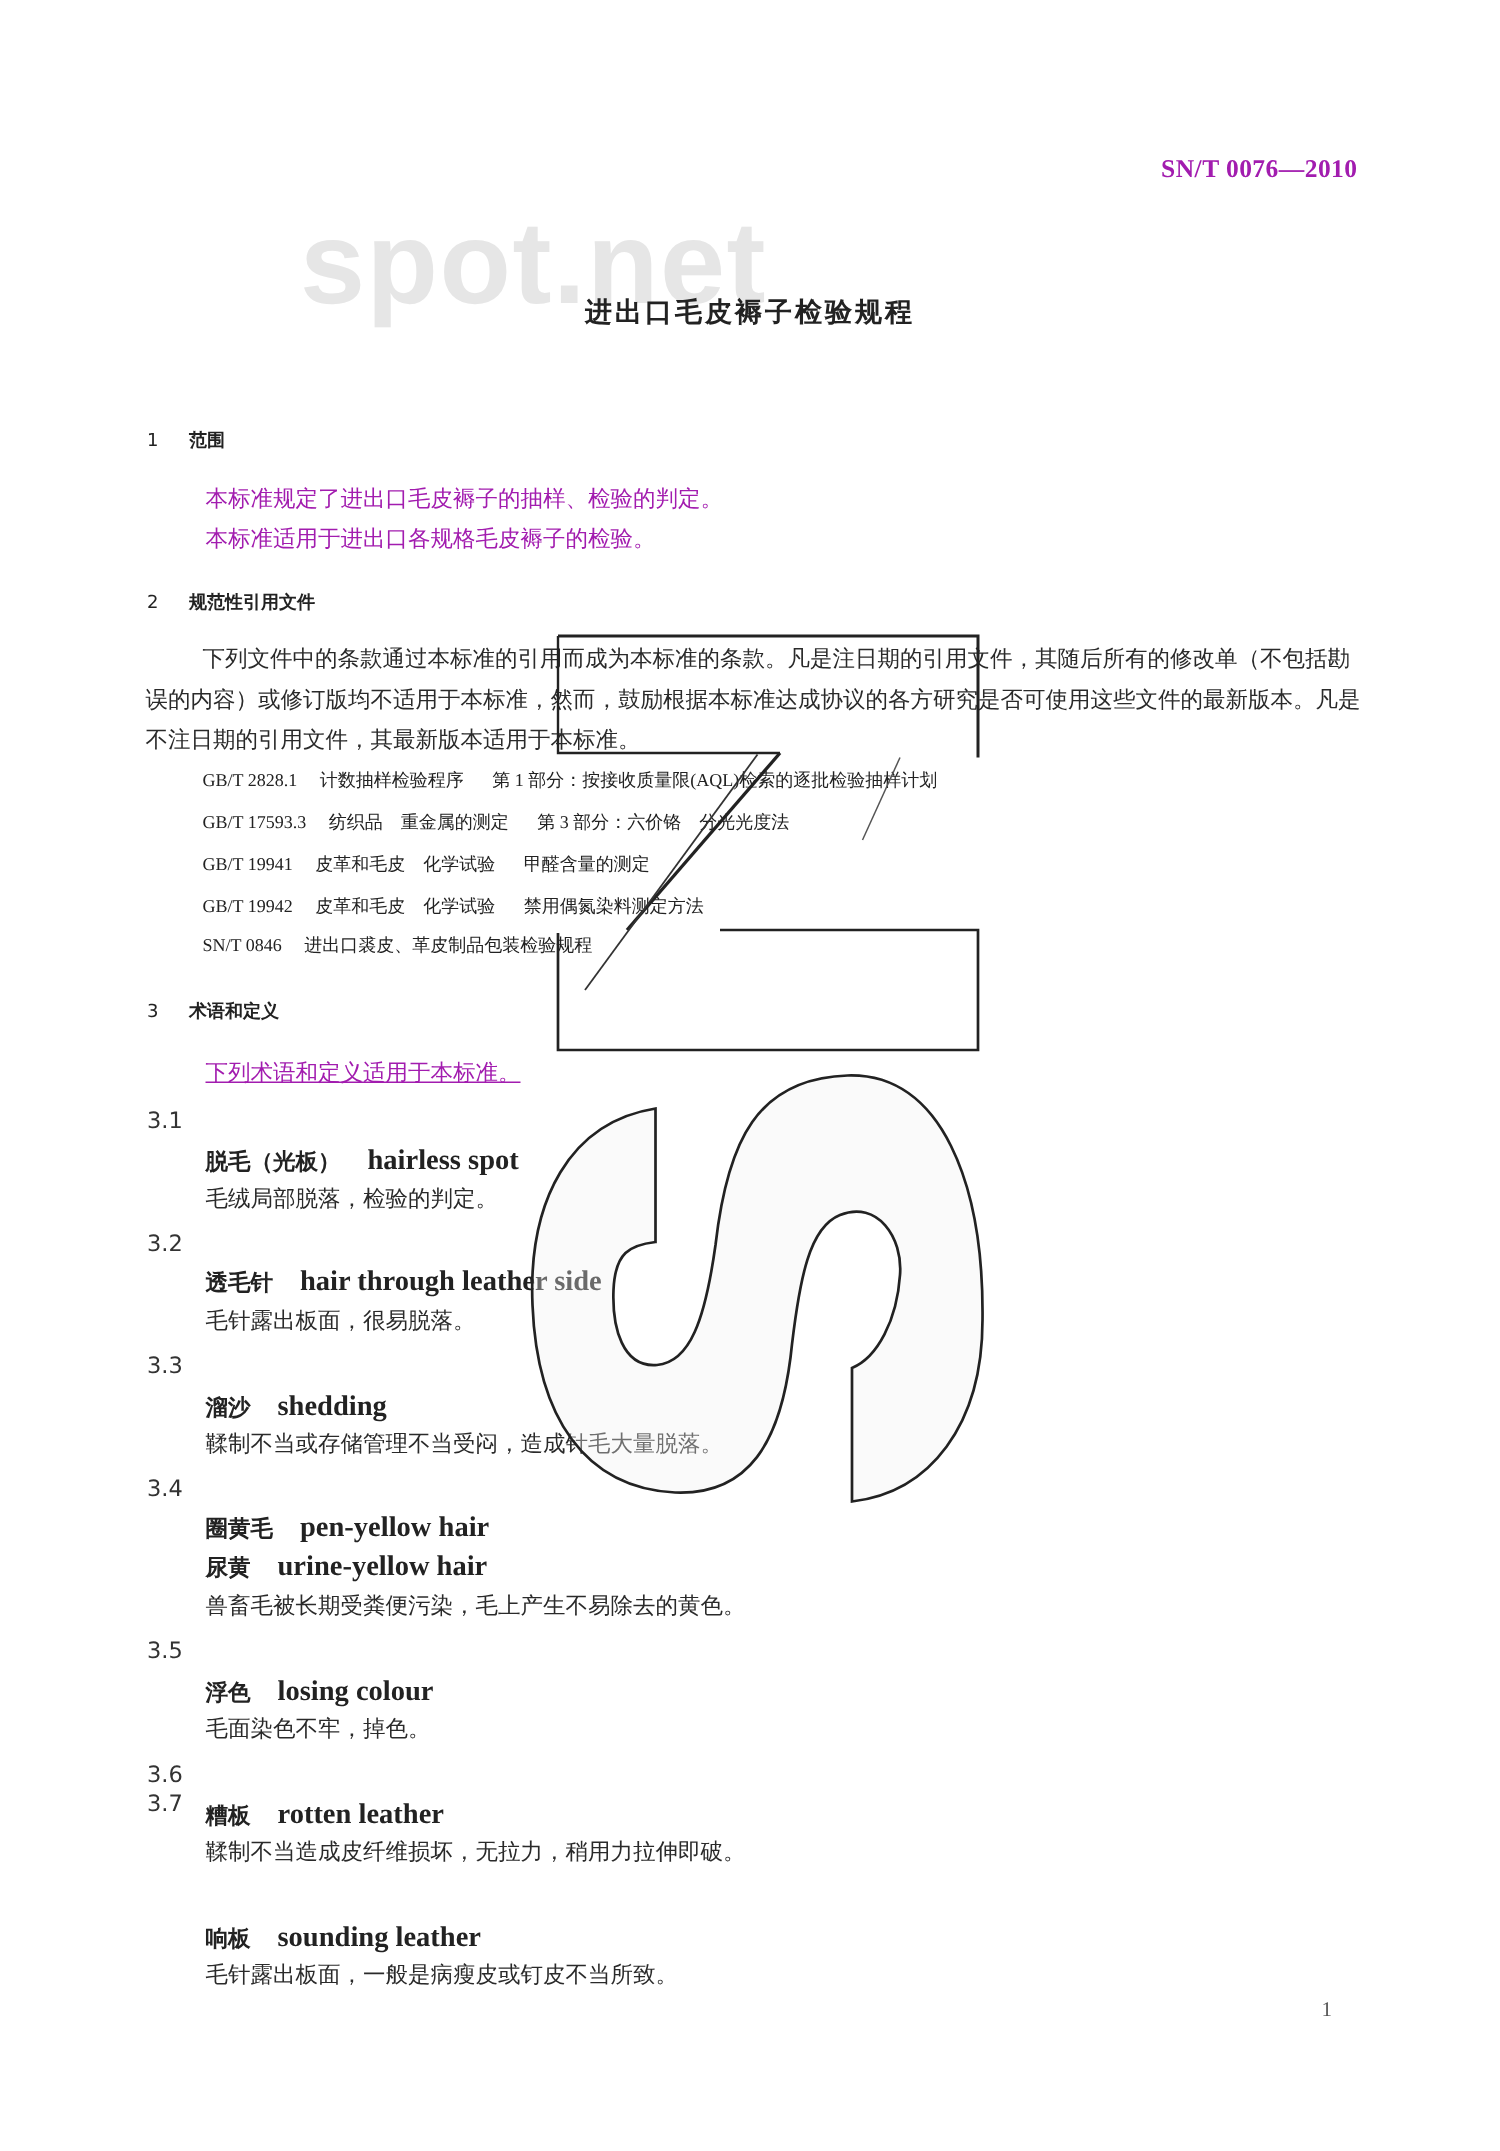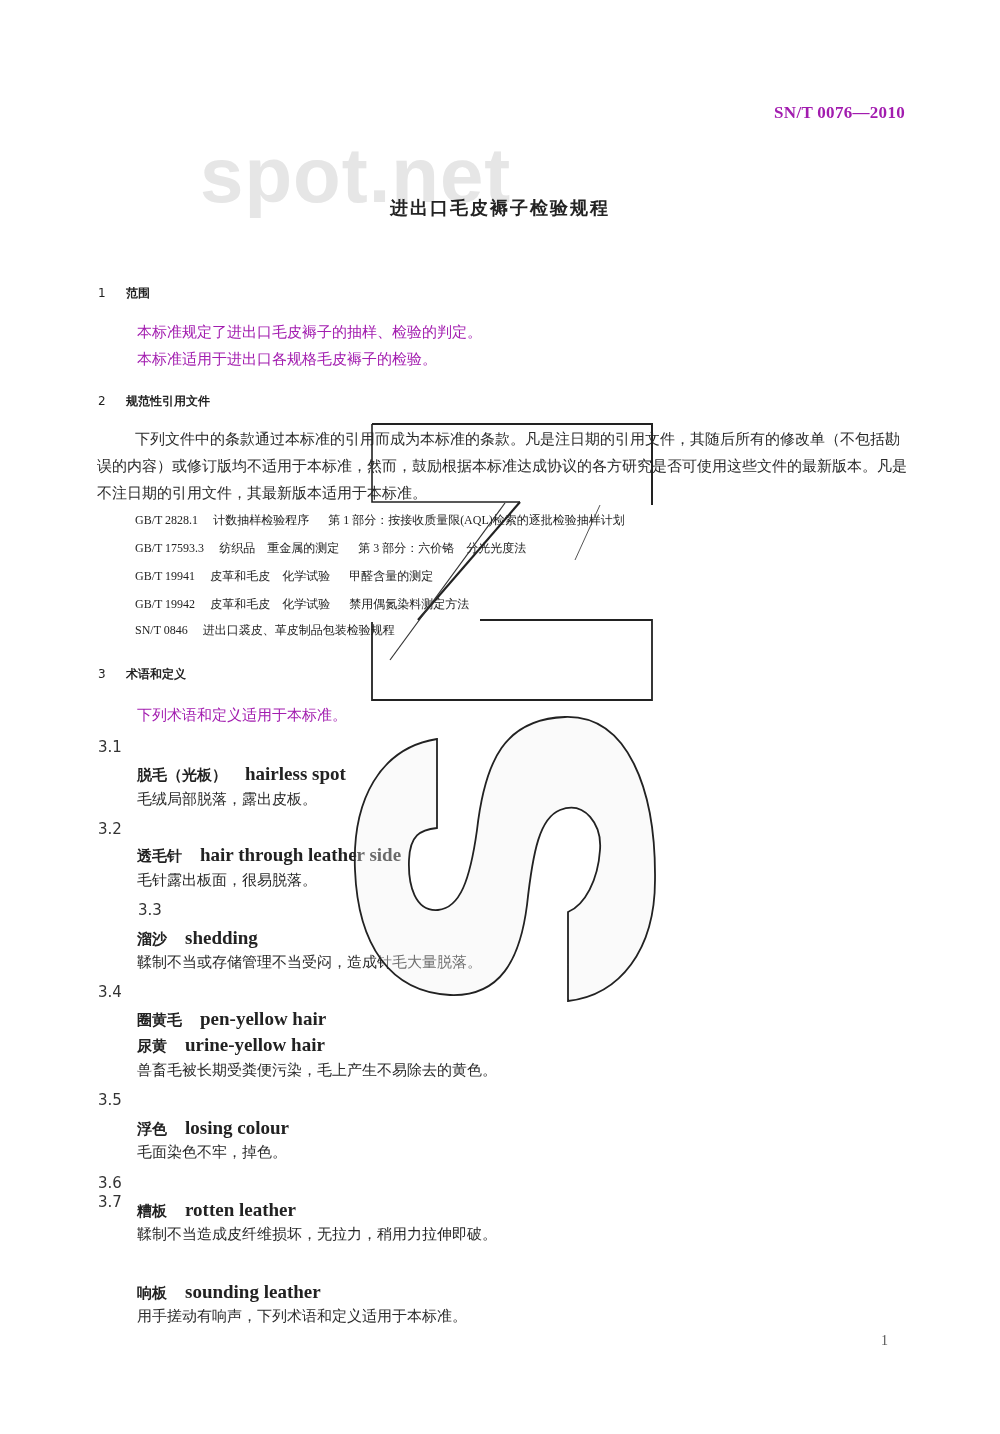--- a/index.html
+++ b/index.html
@@ -82,35 +82,35 @@
   <span>禁用偶氮染料测定方法</span>
 </div>
 <div class="abs ref" style="top:622px;">
   <span class="code">SN/T 0846</span>
   <span>进出口裘皮、革皮制品包装检验规程</span>
 </div>
 
 <div class="abs sec-h" style="top:666px;">
   <span class="num">3</span><span>术语和定义</span>
 </div>
-<div class="abs para" style="left:137px; top:706px;">下列术语和定义适用于本标准。</div>
+<div class="abs para" style="left:137px; top:706px;text-decoration:underline;">下列术语和定义适用于本标准。</div>
 
 <div class="abs term-num" style="top:738px;">3.1</div>
 <div class="abs term" style="top:763px;">
   <span>脱毛（光板）</span><span class="en">hairless spot</span>
 </div>
-<div class="abs def" style="top:790px;">毛绒局部脱落，露出皮板。</div>
+<div class="abs def" style="top:790px;">毛绒局部脱落，检验的判定。</div>
 
 <div class="abs term-num" style="top:820px;">3.2</div>
 <div class="abs term" style="top:844px;">
   <span>透毛针</span><span class="en">hair through leather side</span>
 </div>
 <div class="abs def" style="top:871px;">毛针露出板面，很易脱落。</div>
 
-<div class="abs term-num" style="top:901px;margin-left:40px;">3.3</div>
+<div class="abs term-num" style="top:901px;">3.3</div>
 <div class="abs term" style="top:927px;">
   <span>溜沙</span><span class="en">shedding</span>
 </div>
 <div class="abs def" style="top:953px;">鞣制不当或存储管理不当受闷，造成针毛大量脱落。</div>
 
 <div class="abs term-num" style="top:983px;">3.4</div>
 <div class="abs term" style="top:1008px;">
   <span>圈黄毛</span><span class="en">pen-yellow hair</span>
 </div>
 <div class="abs term" style="top:1034px;">
@@ -127,21 +127,21 @@
 <div class="abs term-num" style="top:1174px;">3.6</div>
 <div class="abs term" style="top:1199px;">
   <span>糟板</span><span class="en">rotten leather</span>
 </div>
 <div class="abs def" style="top:1225px;">鞣制不当造成皮纤维损坏，无拉力，稍用力拉伸即破。</div>
 
 <div class="abs term-num" style="top:1193px;">3.7</div>
 <div class="abs term" style="top:1281px;">
   <span>响板</span><span class="en">sounding leather</span>
 </div>
-<div class="abs def" style="top:1307px;">用手搓动有响声，下列术语和定义适用于本标准。</div>
+<div class="abs def" style="top:1307px;">毛针露出板面，一般是病瘦皮或钉皮不当所致。</div>
 
 <div class="abs page-num">1</div>
 
 <svg class="overlay" width="1000" height="1434" viewBox="0 0 1000 1434">
 
   <path d="M372 424 L652 424 L652 505" fill="none" stroke="#222" stroke-width="2"></path>
   <path d="M372 424 L372 502 L520 502" fill="none" stroke="#222" stroke-width="1.6"></path>
 
   <path d="M372 622 L372 700 L652 700 L652 620 L480 620" fill="none" stroke="#222" stroke-width="1.8"></path>
 

